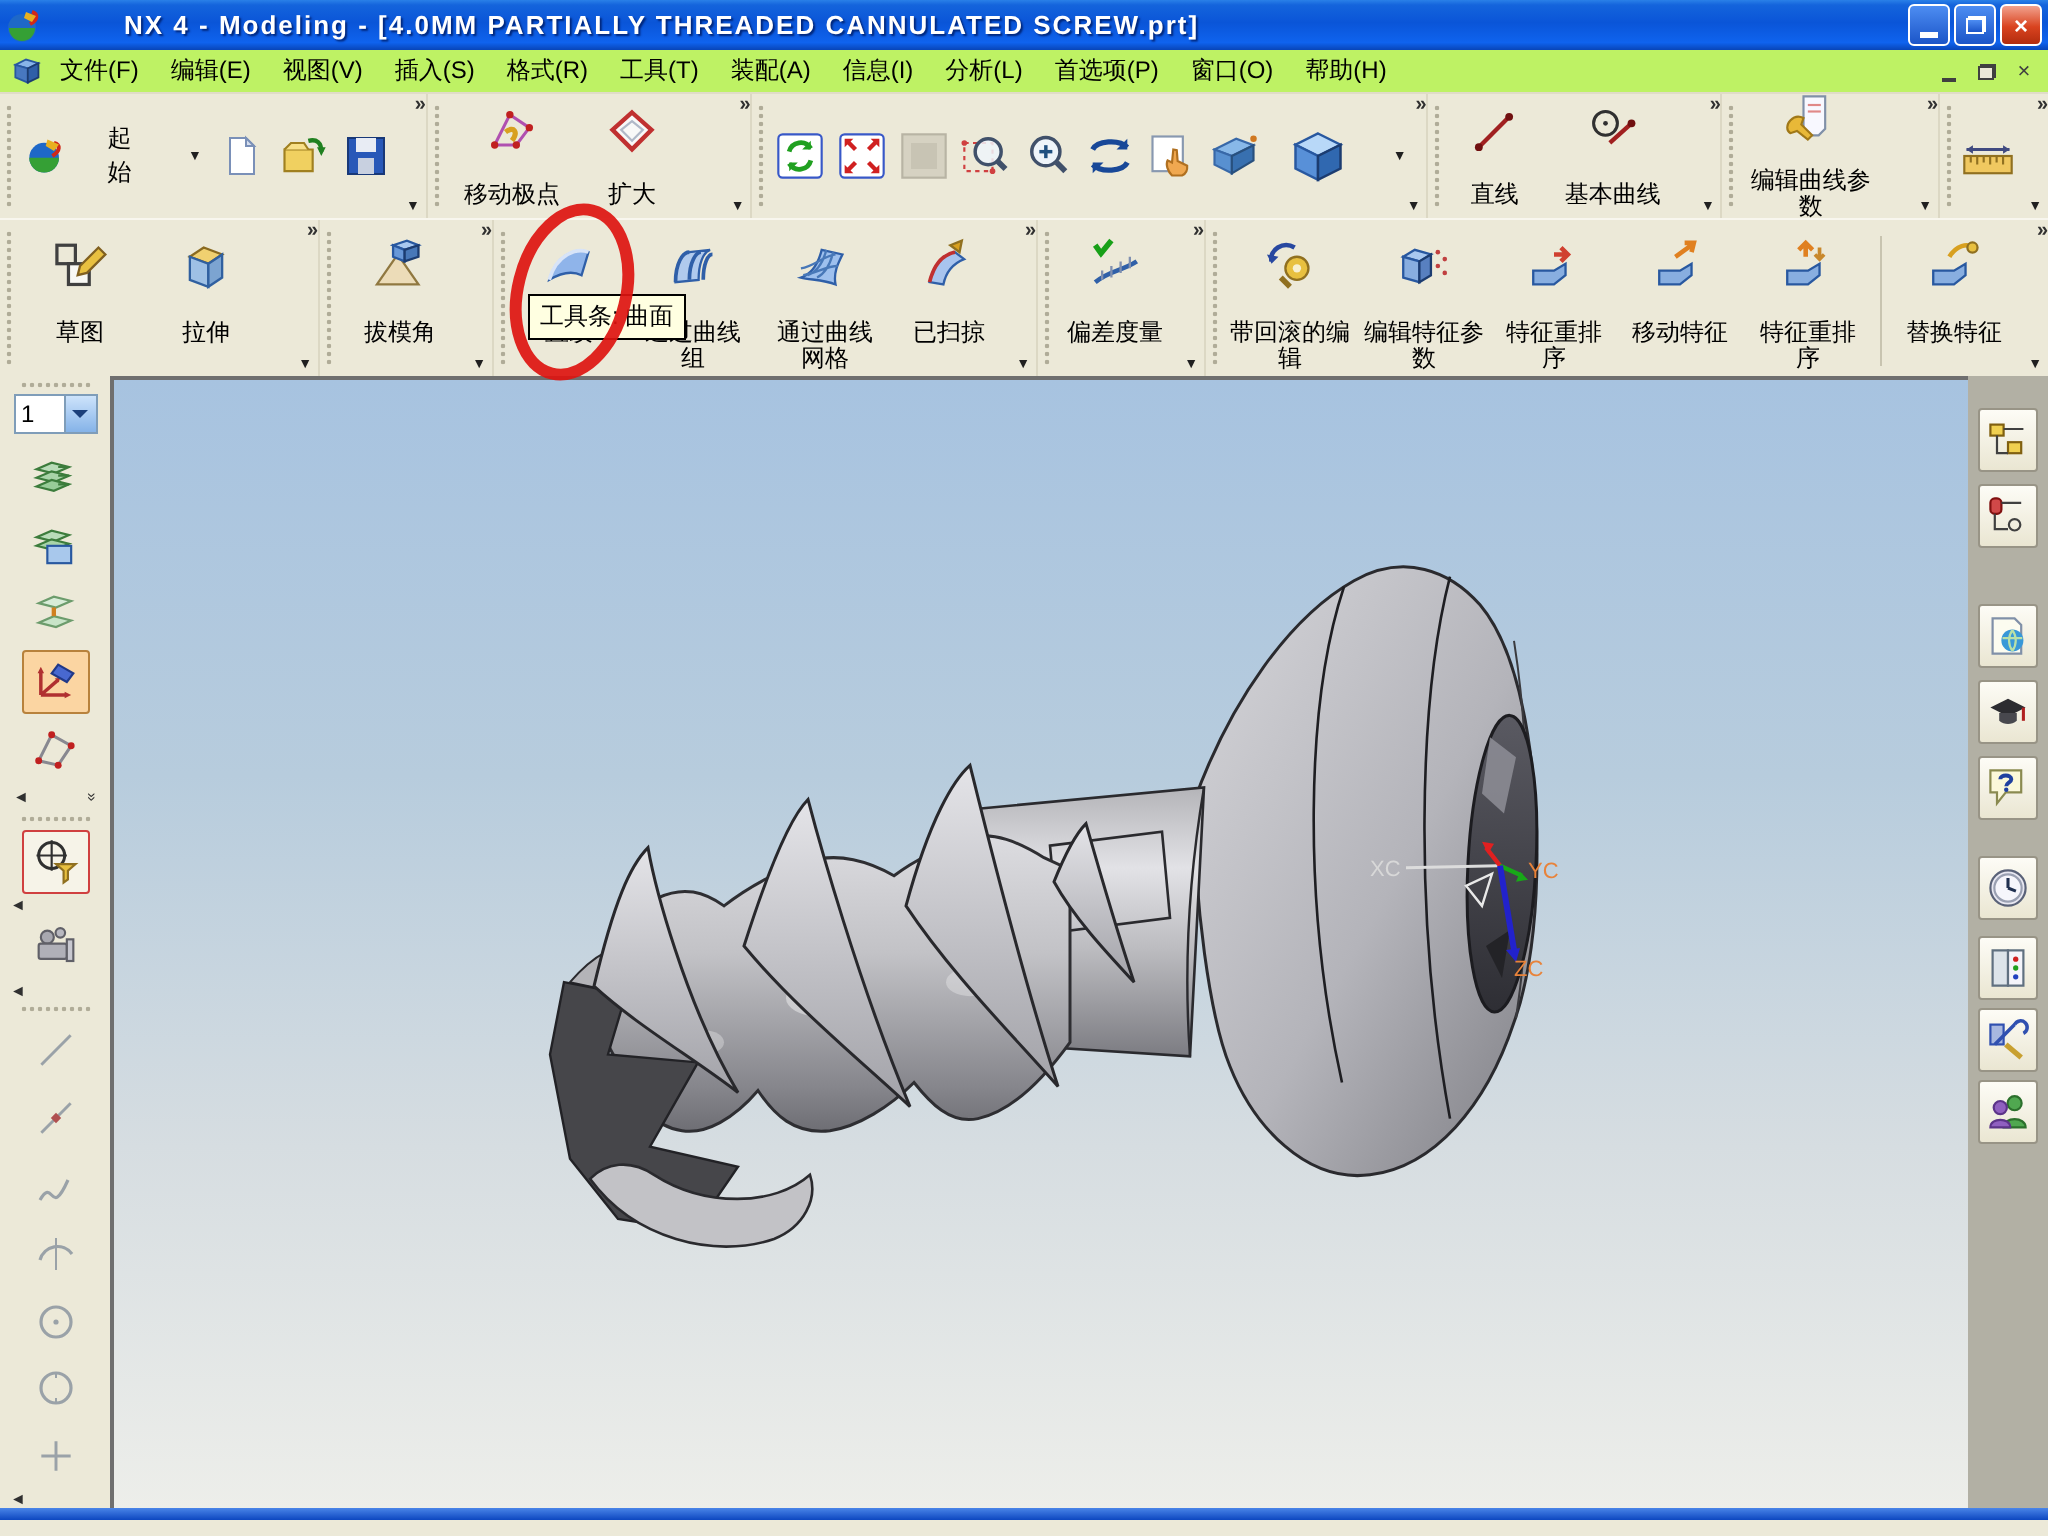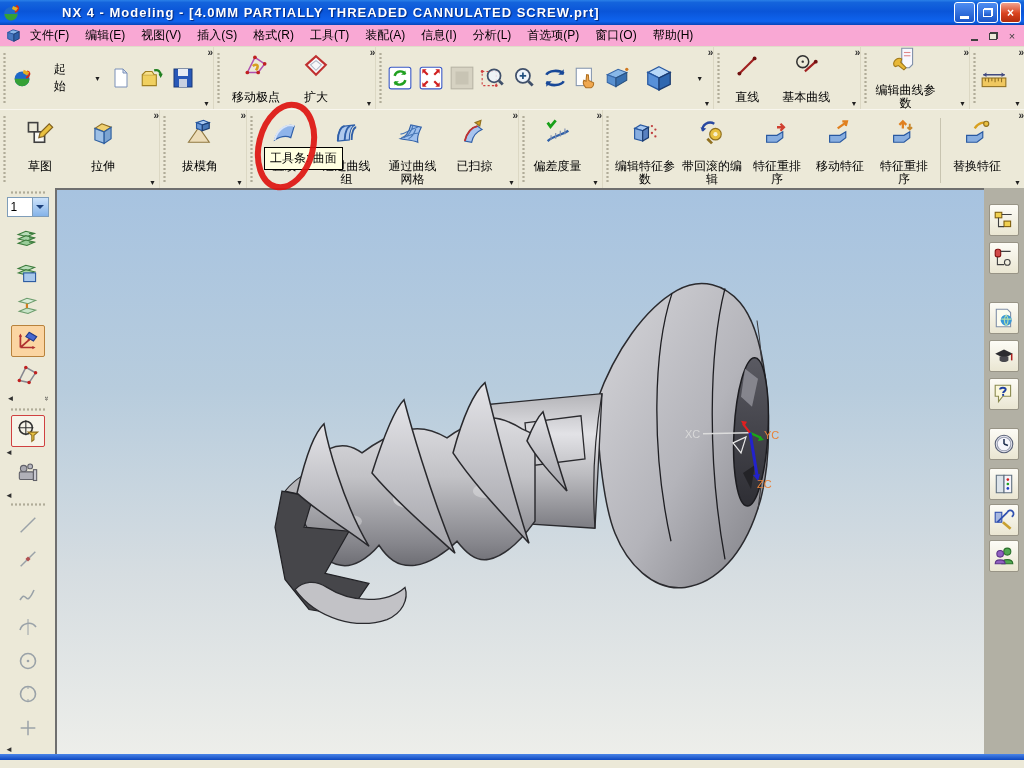--- a/index.html
+++ b/index.html
@@ -15,21 +15,21 @@
   .win-btns{margin-left:auto;display:flex;gap:2px;}
   .wbtn{width:21px;height:21px;border:1px solid #fff;border-radius:3px;display:flex;align-items:center;justify-content:center;
     background:linear-gradient(#4d8df2,#1b55c8);color:#fff;font-weight:bold;font-size:12px;cursor:default;}
   .wbtn.close{background:linear-gradient(#f2a28e,#d9431f 55%,#b22c0e);}
   .glyph-min{width:9px;height:3px;background:#fff;margin-top:10px;}
   .glyph-restore{position:relative;width:10px;height:9px;}
   .glyph-restore::before{content:"";position:absolute;right:0;top:0;width:7px;height:6px;border:1.5px solid #fff;}
   .glyph-restore::after{content:"";position:absolute;left:0;bottom:0;width:7px;height:6px;border:1.5px solid #fff;background:linear-gradient(#4d8df2,#1b55c8);}
 
   
-  .menubar{height:22px;background:#f9a8d4;display:flex;align-items:center;padding:0 4px;border-bottom:1px solid #e0dcc8;}
+  .menubar{height:22px;background:#bef264;display:flex;align-items:center;padding:0 4px;border-bottom:1px solid #e0dcc8;}
   .menu-item{padding:2px 8px;color:#000;cursor:default;}
   .mdi-btns{margin-left:auto;display:flex;gap:3px;align-items:center;color:#404040;}
   .mbtn{width:16px;height:14px;display:flex;align-items:center;justify-content:center;font-size:11px;color:#404040;}
   .mglyph-min{width:7px;height:2px;background:#404040;margin-top:8px;}
   .mglyph-restore{position:relative;width:9px;height:8px;}
   .mglyph-restore::before{content:"";position:absolute;right:0;top:0;width:6px;height:5px;border:1px solid #404040;}
   .mglyph-restore::after{content:"";position:absolute;left:0;bottom:0;width:6px;height:5px;border:1px solid #404040;background:#ece9d8;}
 
   
   .toolbar-row{display:flex;background:#ece9d8;position:relative;}
@@ -396,39 +396,39 @@
         </svg>
         <span class="lbl">偏差度量</span>
       </div>
       <span class="ovf">»</span>
       <span class="dd">▼</span>
     </div>
 
     <div class="grp" style="flex:1">
       <div class="vbtn" style="width:66px">
         <svg width="30" height="30" viewBox="0 0 26 26">
+          <path d="M15 5c-5-3-11 1-10 6" stroke="#2848a0" stroke-width="2" fill="none"></path>
+          <path d="M3 8l2 4 3-3z" fill="#2848a0"></path>
+          <circle cx="16" cy="14" r="5" fill="#e8c040" stroke="#907020"></circle>
+          <circle cx="16" cy="14" r="1.8" fill="#f8f0d0"></circle>
+          <path d="M9 18l4 4" stroke="#907020" stroke-width="2.4"></path>
+        </svg>
+        <span class="lbl">带回滚的编辑</span>
+      </div>
+      <div class="vbtn" style="width:66px">
+        <svg width="30" height="30" viewBox="0 0 26 26">
           <path d="M4 9l5-3 7 2-5 3z" fill="#a8c8f0" stroke="#2858a0"></path>
           <path d="M4 9l7 2v9l-7-2z" fill="#88aee0" stroke="#2858a0"></path>
           <path d="M11 11l5-3v9l-5 3z" fill="#5880c0" stroke="#1c3c70"></path>
           <circle cx="19" cy="7" r="1" fill="#c04040"></circle>
             <circle cx="22" cy="10" r="1" fill="#c04040"></circle>
           <circle cx="19" cy="13" r="1" fill="#c04040"></circle>
             <circle cx="22" cy="16" r="1" fill="#c04040"></circle>
         </svg>
         <span class="lbl">编辑特征参数</span>
-      </div>
-      <div class="vbtn" style="width:66px">
-        <svg width="30" height="30" viewBox="0 0 26 26">
-          <path d="M15 5c-5-3-11 1-10 6" stroke="#2848a0" stroke-width="2" fill="none"></path>
-          <path d="M3 8l2 4 3-3z" fill="#2848a0"></path>
-          <circle cx="16" cy="14" r="5" fill="#e8c040" stroke="#907020"></circle>
-          <circle cx="16" cy="14" r="1.8" fill="#f8f0d0"></circle>
-          <path d="M9 18l4 4" stroke="#907020" stroke-width="2.4"></path>
-        </svg>
-        <span class="lbl">带回滚的编辑</span>
       </div>
       <div class="vbtn" style="width:62px">
         <svg width="30" height="30" viewBox="0 0 26 26">
           <path d="M4 15h9l5-3v5l-5 4H4z" fill="#88aee0" stroke="#2858a0"></path>
           <path d="M13 8h6M16 5l3 3-3 3" stroke="#d04030" stroke-width="2" fill="none"></path>
         </svg>
         <span class="lbl">特征重排序</span>
       </div>
       <div class="vbtn" style="width:62px">
         <svg width="30" height="30" viewBox="0 0 26 26">

